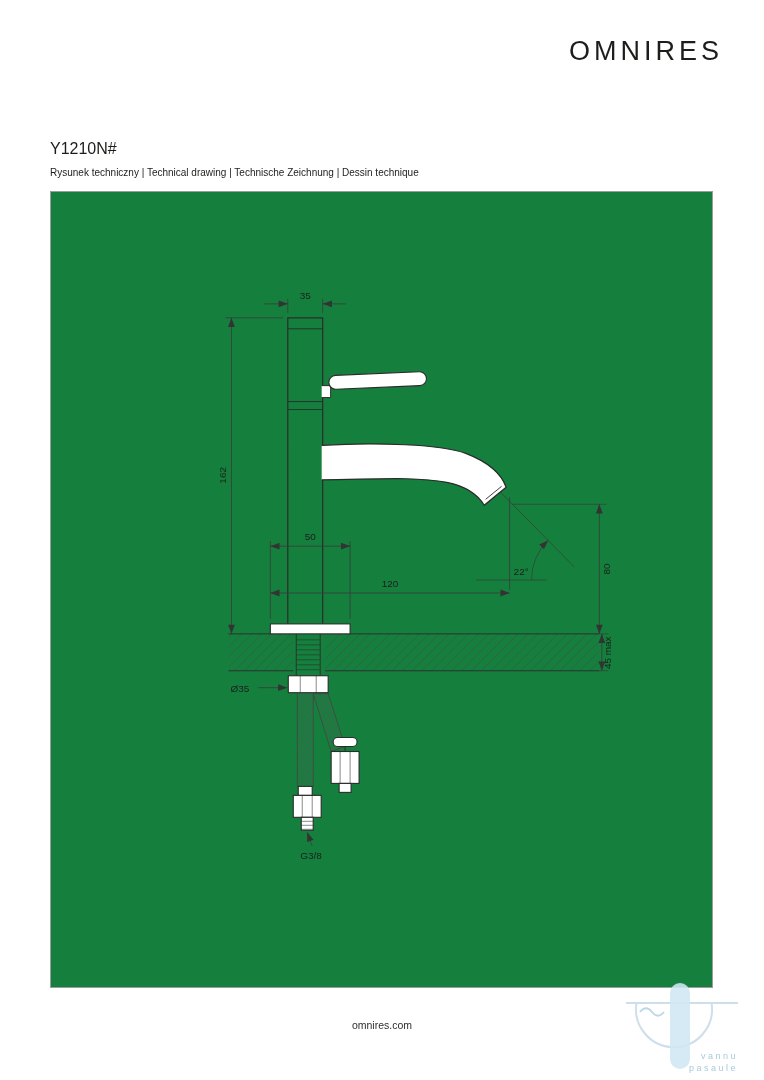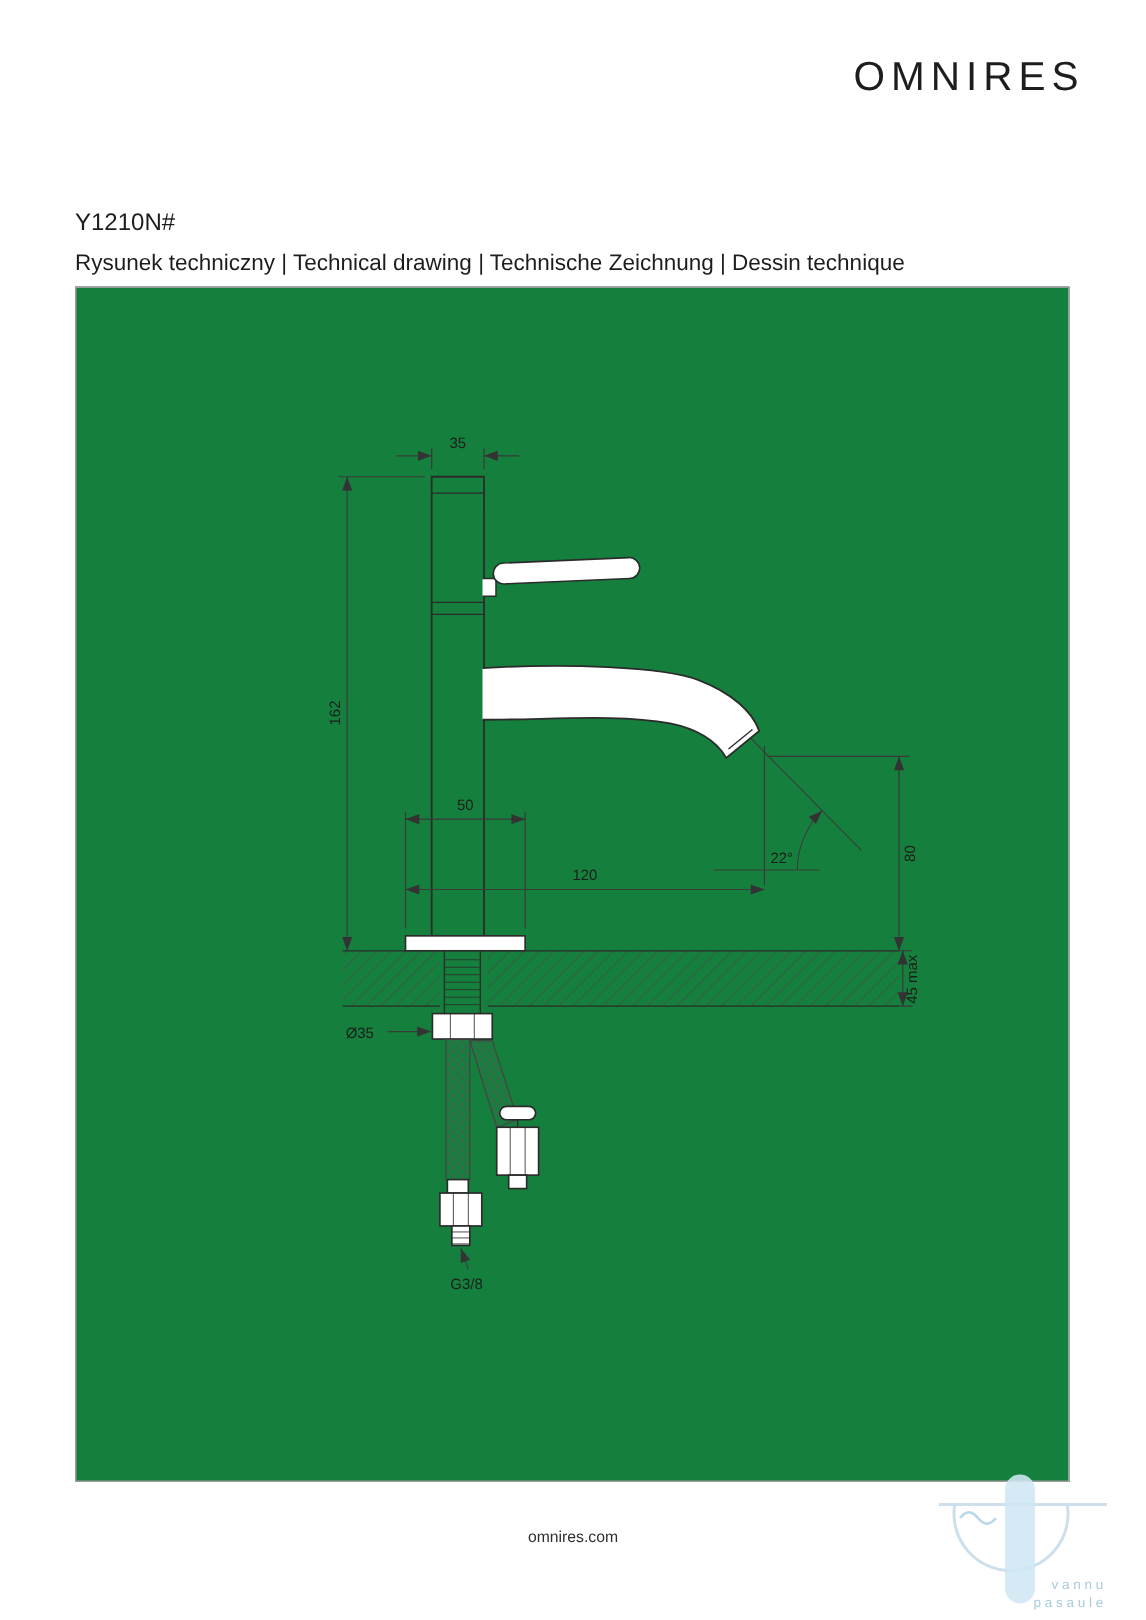--- a/index.html
+++ b/index.html
@@ -5,21 +5,21 @@
   html,body{margin:0;padding:0;background:#ffffff;}
   .page{
     position:relative;width:764px;height:1080px;background:#fff;
     font-family:"Liberation Sans",sans-serif;color:#1d1d1b;overflow:hidden;
   }
   .logo{
     position:absolute;top:36px;right:41px;font-size:27px;letter-spacing:4px;
     font-weight:400;color:#1d1d1b;white-space:nowrap;
   }
   .code{position:absolute;left:50px;top:140px;font-size:16px;color:#1d1d1b;text-align:center;}
-  .subtitle{position:absolute;left:50px;top:167px;font-size:15px;color:#1d1d1b;}
+  .subtitle{position:absolute;left:50px;top:167px;font-size:10px;color:#1d1d1b;}
   .frame{
     position:absolute;left:50px;top:191px;width:663px;height:797px;
     border:1px solid #9c9c9c;box-sizing:border-box;background:#15803d;
   }
   .frame svg{display:block;width:100%;height:100%;}
   .website{
     position:absolute;top:1019px;left:0;width:100%;text-align:center;
     font-size:10.5px;color:#2e2e2e;
   }
   .watermark{position:absolute;left:626px;top:981px;width:134px;height:98px;}

